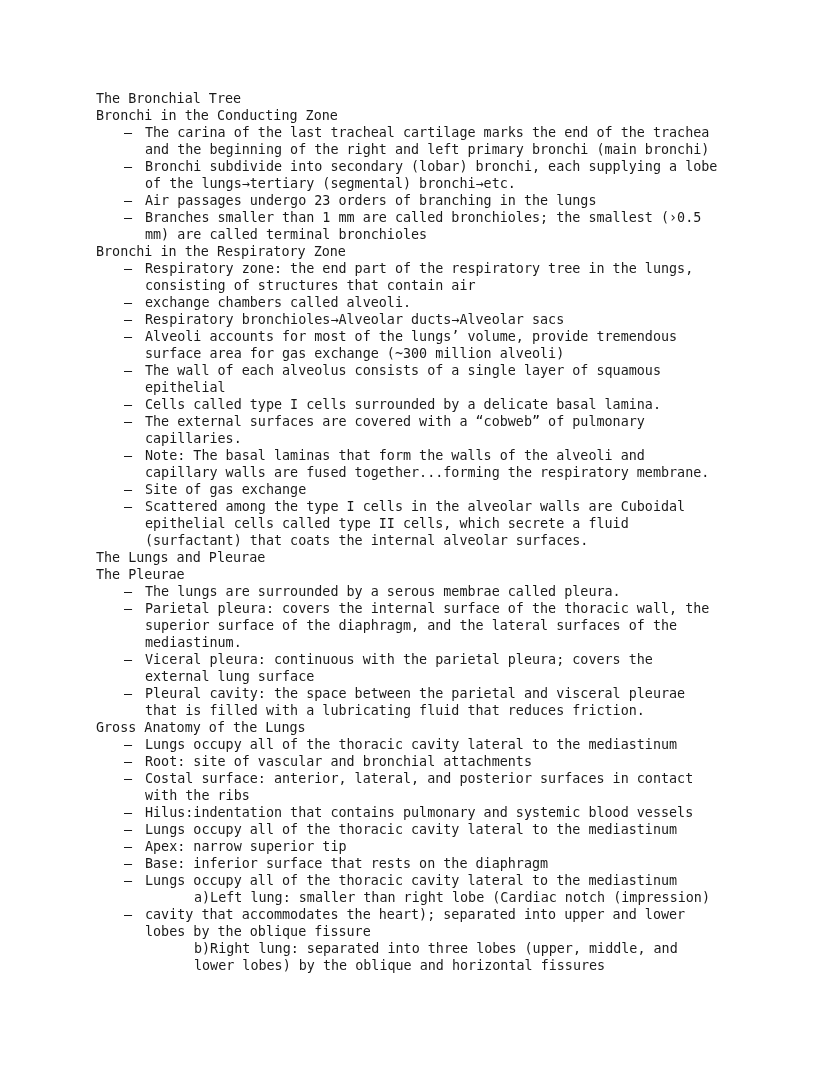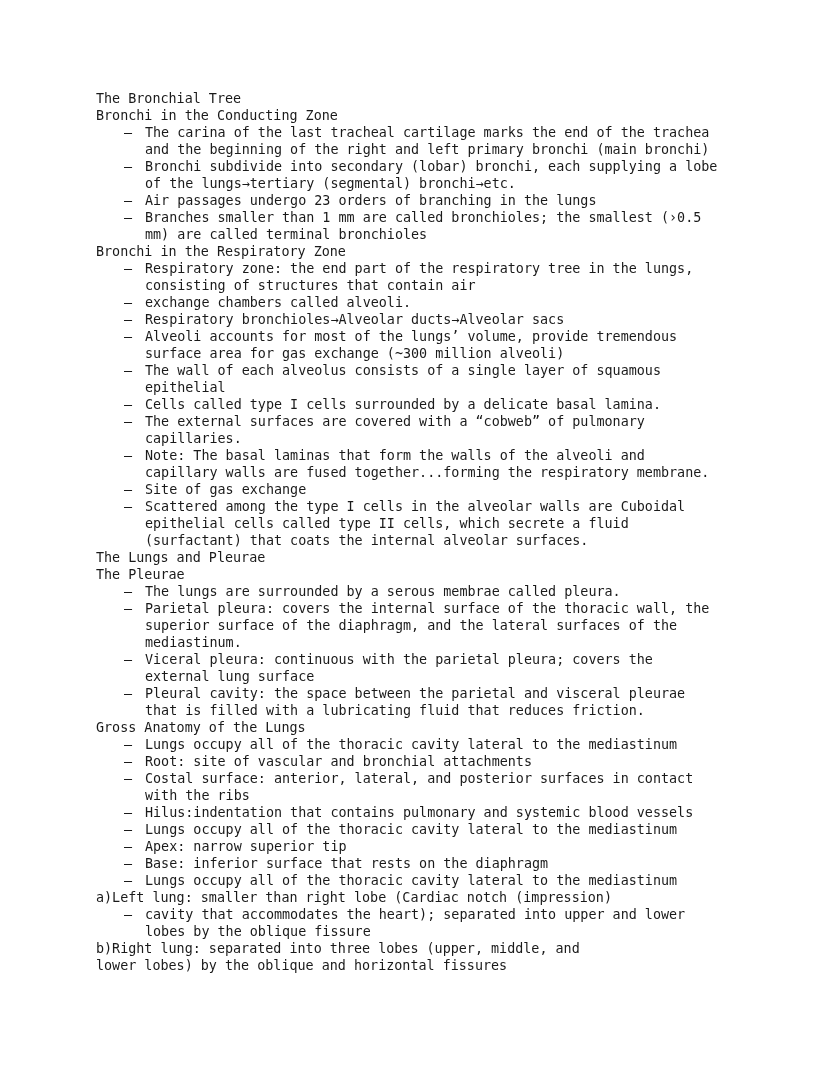--- a/index.html
+++ b/index.html
@@ -53,20 +53,21 @@
     padding-left: 28px;
     white-space: pre;
   }
   .bullet .btext {
     flex: 1 1 auto;
     white-space: pre-wrap;
     max-width: 578px;
   }
   
   .sub {
+    margin-left: 98px;
     white-space: pre-wrap;
     max-width: 529px;
   }
 </style>
 </head>
 <body>
 
 <div id="page" style="background: rgb(255, 255, 255);">
   <div id="doc-body" style="color: rgb(26, 26, 26);"><div class="line heading">The Bronchial Tree</div><div class="line heading">Bronchi in the Conducting Zone</div><div class="line bullet"><span class="dash">–</span><span class="btext">The carina of the last tracheal cartilage marks the end of the trachea and the beginning of the right and left primary bronchi (main bronchi)</span></div><div class="line bullet"><span class="dash">–</span><span class="btext">Bronchi subdivide into secondary (lobar) bronchi, each supplying a lobe of the lungs→tertiary (segmental) bronchi→etc.</span></div><div class="line bullet"><span class="dash">–</span><span class="btext">Air passages undergo 23 orders of branching in the lungs</span></div><div class="line bullet"><span class="dash">–</span><span class="btext">Branches smaller than 1 mm are called bronchioles; the smallest (›0.5 mm) are called terminal bronchioles</span></div><div class="line heading">Bronchi in the Respiratory Zone</div><div class="line bullet"><span class="dash">–</span><span class="btext">Respiratory zone: the end part of the respiratory tree in the lungs, consisting of structures that contain air</span></div><div class="line bullet"><span class="dash">–</span><span class="btext">exchange chambers called alveoli.</span></div><div class="line bullet"><span class="dash">–</span><span class="btext">Respiratory bronchioles→Alveolar ducts→Alveolar sacs</span></div><div class="line bullet"><span class="dash">–</span><span class="btext">Alveoli accounts for most of the lungs’ volume, provide tremendous surface area for gas exchange (~300 million alveoli)</span></div><div class="line bullet"><span class="dash">–</span><span class="btext">The wall of each alveolus consists of a single layer of squamous epithelial</span></div><div class="line bullet"><span class="dash">–</span><span class="btext">Cells called type I cells surrounded by a delicate basal lamina.</span></div><div class="line bullet"><span class="dash">–</span><span class="btext">The external surfaces are covered with a “cobweb” of pulmonary capillaries.</span></div><div class="line bullet"><span class="dash">–</span><span class="btext">Note: The basal laminas that form the walls of the alveoli and capillary walls are fused together...forming the respiratory membrane.</span></div><div class="line bullet"><span class="dash">–</span><span class="btext">Site of gas exchange</span></div><div class="line bullet"><span class="dash">–</span><span class="btext">Scattered among the type I cells in the alveolar walls are Cuboidal epithelial cells called type II cells, which secrete a fluid (surfactant) that coats the internal alveolar surfaces.</span></div><div class="line heading">The Lungs and Pleurae</div><div class="line heading">The Pleurae</div><div class="line bullet"><span class="dash">–</span><span class="btext">The lungs are surrounded by a serous membrae called pleura.</span></div><div class="line bullet"><span class="dash">–</span><span class="btext">Parietal pleura: covers the internal surface of the thoracic wall, the superior surface of the diaphragm, and the lateral surfaces of the mediastinum.</span></div><div class="line bullet"><span class="dash">–</span><span class="btext">Viceral pleura: continuous with the parietal pleura; covers the external lung surface</span></div><div class="line bullet"><span class="dash">–</span><span class="btext">Pleural cavity: the space between the parietal and visceral pleurae that is filled with a lubricating fluid that reduces friction.</span></div><div class="line heading">Gross Anatomy of the Lungs</div><div class="line bullet"><span class="dash">–</span><span class="btext">Lungs occupy all of the thoracic cavity lateral to the mediastinum</span></div><div class="line bullet"><span class="dash">–</span><span class="btext">Root: site of vascular and bronchial attachments</span></div><div class="line bullet"><span class="dash">–</span><span class="btext">Costal surface: anterior, lateral, and posterior surfaces in contact with the ribs</span></div><div class="line bullet"><span class="dash">–</span><span class="btext">Hilus:indentation that contains pulmonary and systemic blood vessels</span></div><div class="line bullet"><span class="dash">–</span><span class="btext">Lungs occupy all of the thoracic cavity lateral to the mediastinum</span></div><div class="line bullet"><span class="dash">–</span><span class="btext">Apex: narrow superior tip</span></div><div class="line bullet"><span class="dash">–</span><span class="btext">Base: inferior surface that rests on the diaphragm</span></div><div class="line bullet"><span class="dash">–</span><span class="btext">Lungs occupy all of the thoracic cavity lateral to the mediastinum</span></div><div class="line sub">a)Left lung: smaller than right lobe (Cardiac notch (impression)</div><div class="line bullet"><span class="dash">–</span><span class="btext">cavity that accommodates the heart); separated into upper and lower lobes by the oblique fissure</span></div><div class="line sub">b)Right lung: separated into three lobes (upper, middle, and lower lobes) by the oblique and horizontal fissures</div></div>
 </div>

